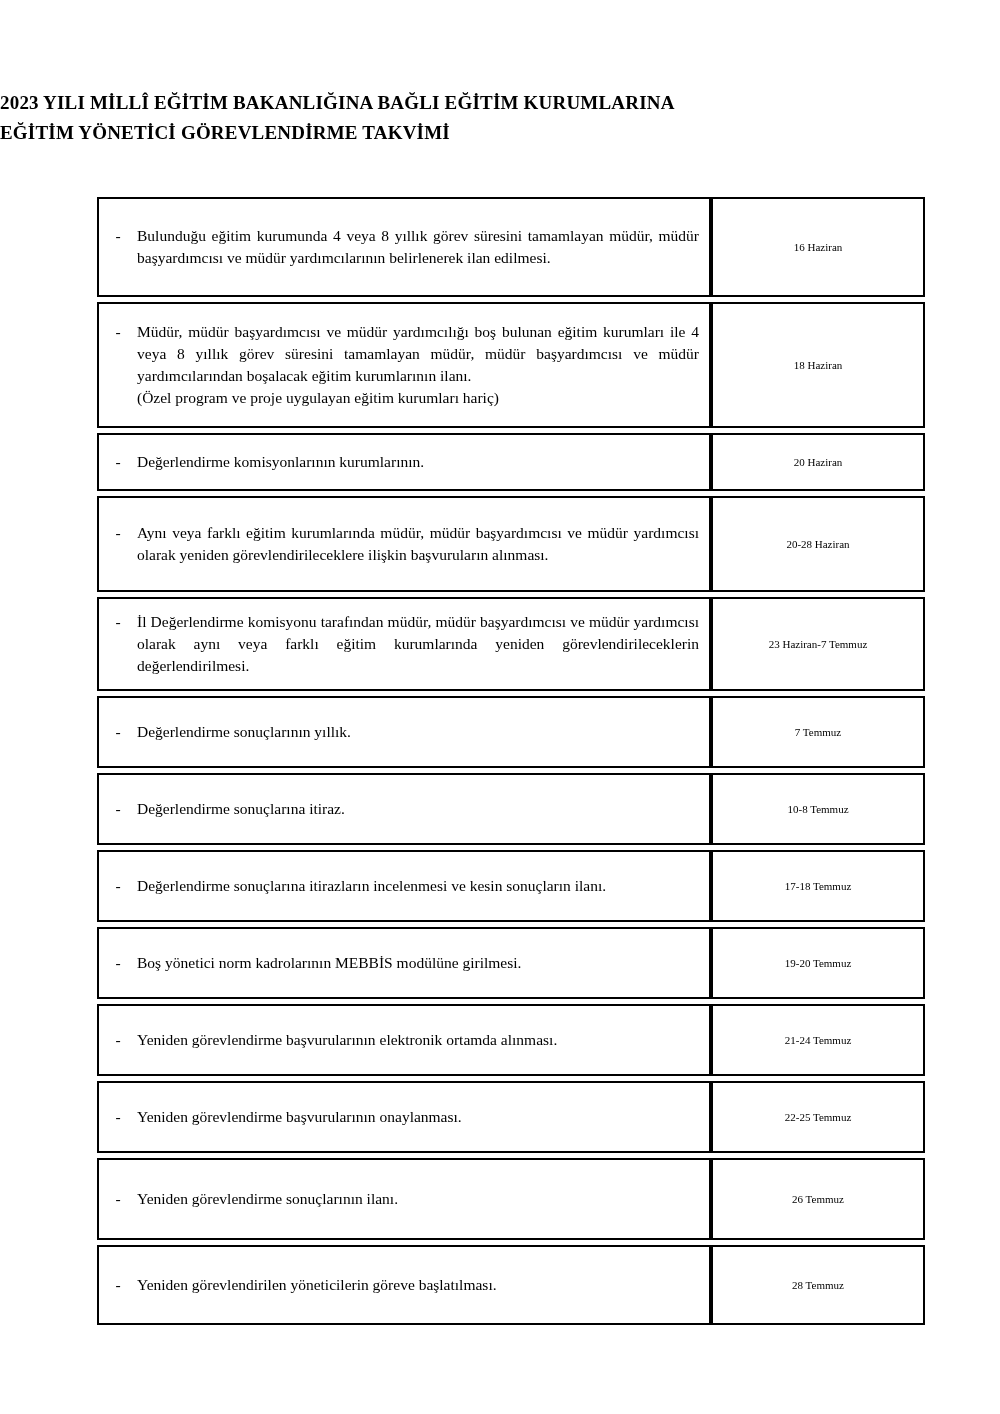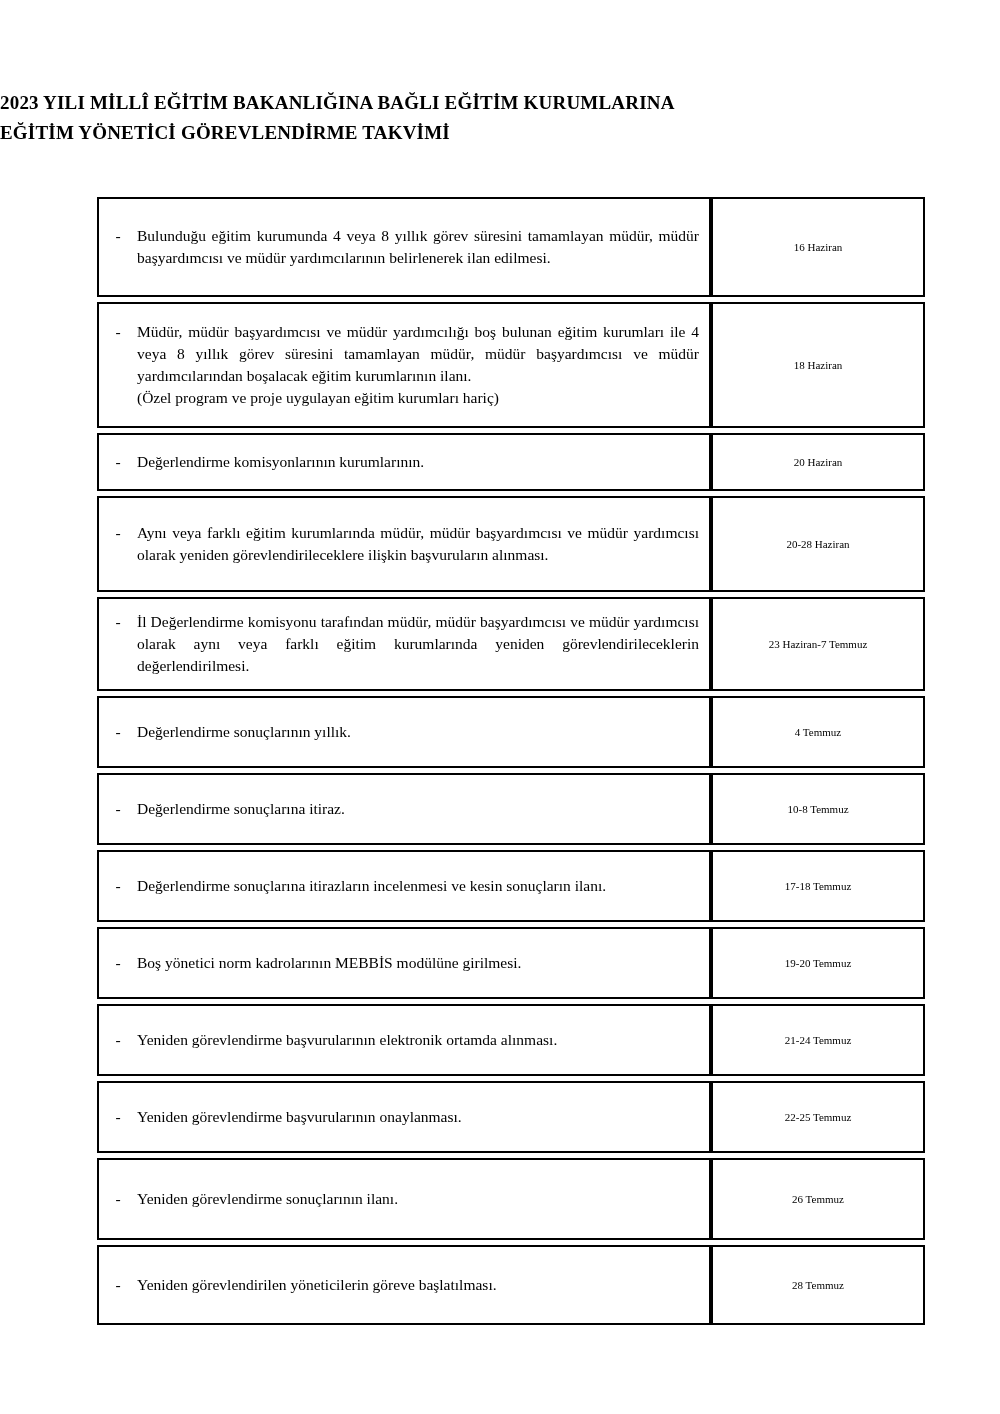--- a/index.html
+++ b/index.html
@@ -127,21 +127,21 @@
       <td class="c-date">23 Haziran-7 Temmuz</td>
     </tr>
     <tr class="r6">
       <td class="c-text">
           <div class="item">
         <span class="dash">-</span>
         <div class="txt"><span>Değerlendirme sonuçlarının yıllık.</span>
         </div>
       </div>
         </td>
-      <td class="c-date">4 Temmuz</td>
+      <td class="c-date">7 Temmuz</td>
     </tr>
     <tr class="r7">
       <td class="c-text">
           <div class="item">
         <span class="dash">-</span>
         <div class="txt"><span>Değerlendirme sonuçlarına itiraz.</span>
         </div>
       </div>
         </td>
       <td class="c-date">10-8 Temmuz</td>

